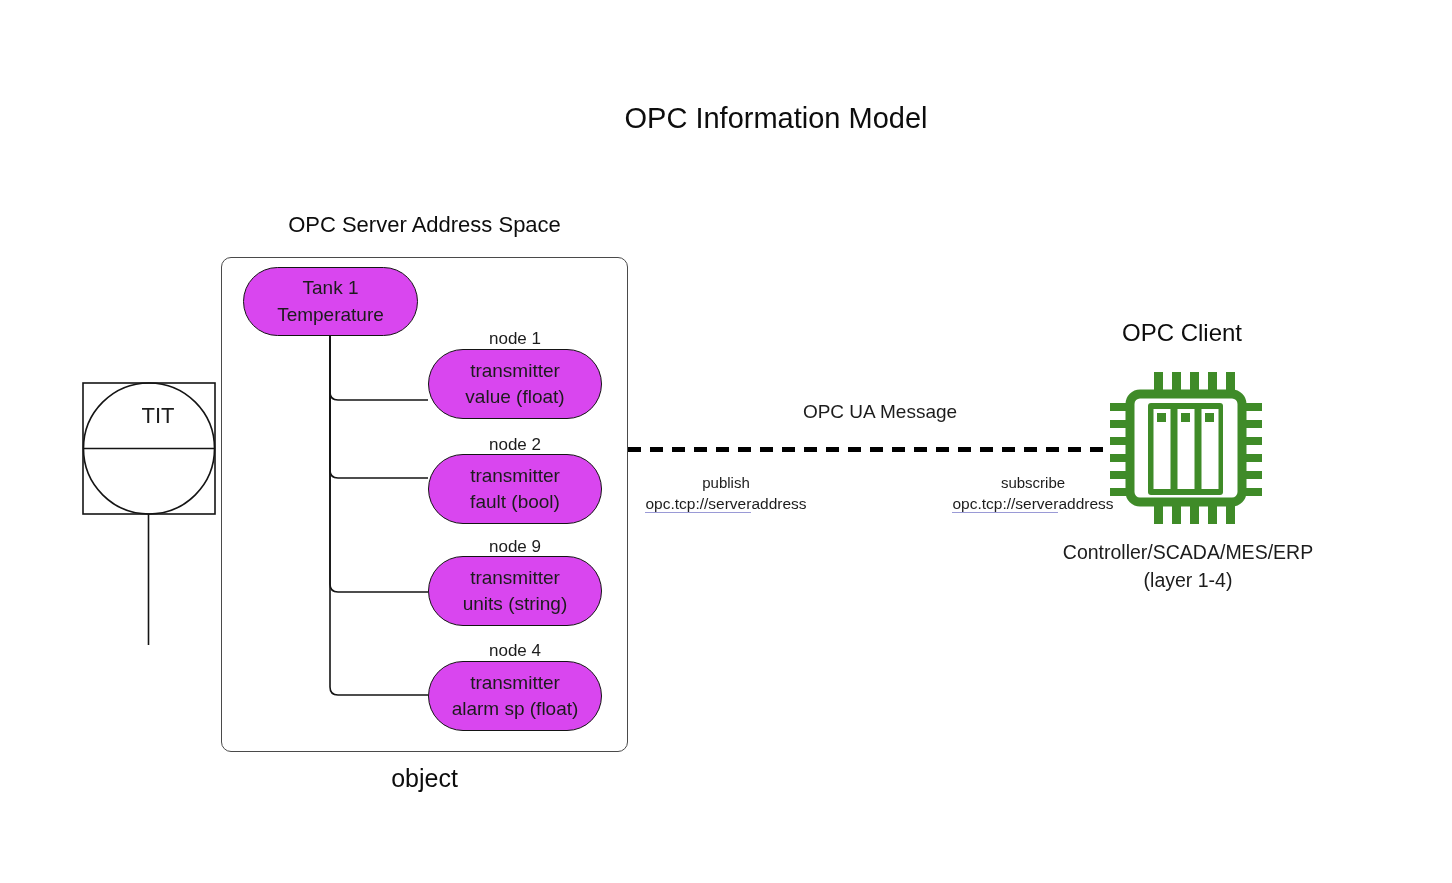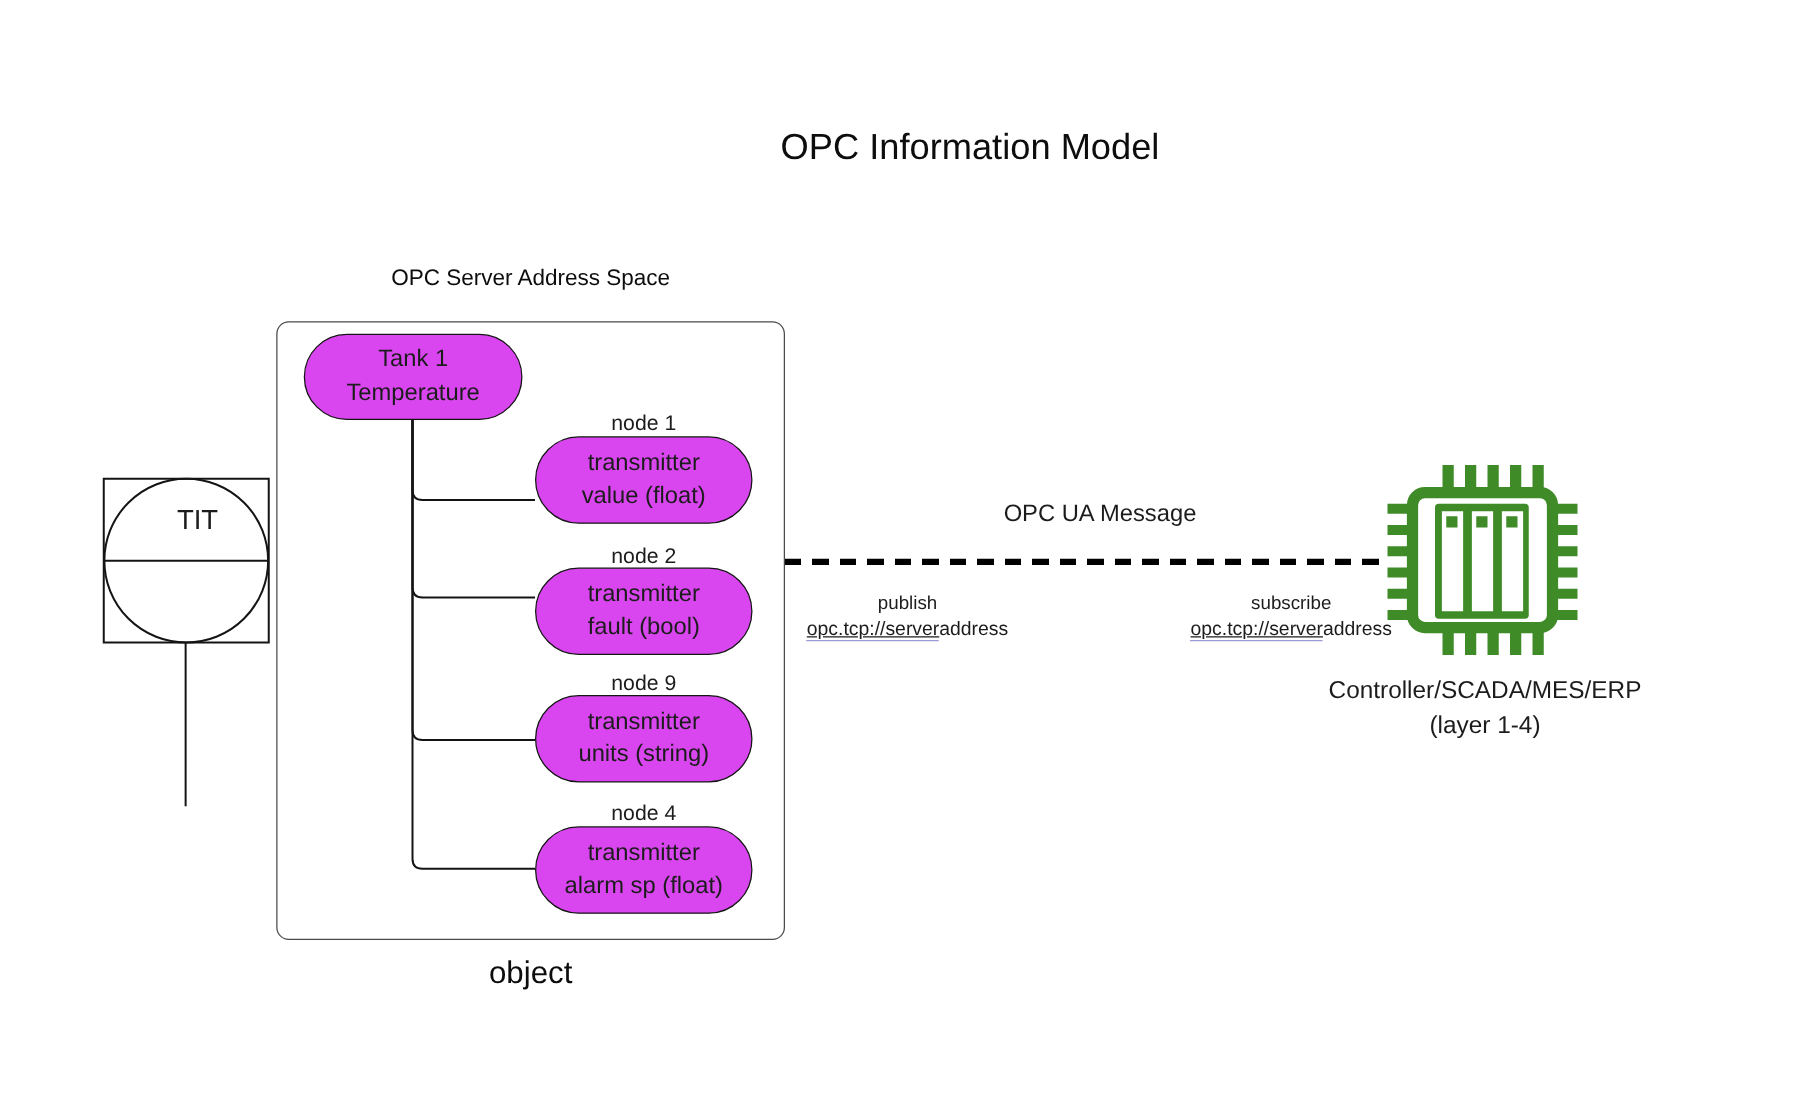--- a/index.html
+++ b/index.html
@@ -17,21 +17,21 @@
   }
   .abs { position: absolute; }
   .center { text-align: center; }
 
   .title {
     left: 500px; top: 102px; width: 552px;
     font-size: 29px; color: #0d0d0d;
   }
   .server-heading {
     left: 221px; top: 212px; width: 407px;
-    font-size: 18px; color: #0d0d0d;
+    font-size: 22px; color: #0d0d0d;
   }
   .server-box {
     left: 221px; top: 257px; width: 407px; height: 495px;
     border: 1.5px solid #4a4a4a; border-radius: 10px;
     background: transparent;
   }
   .oval {
     border: 1.6px solid #141414; border-radius: 36px;
     background: #d946ef;
     display: flex; flex-direction: column;
@@ -76,21 +76,20 @@
     font-size: 19px; color: #1c1c1c;
   }
   .endpoint {
     width: 220px; top: 472px;
     font-size: 15px; line-height: 21px; color: #1c1c1c;
     text-align: center;
   }
   .endpoint .url { font-size: 15.5px; }
   .endpoint .url .linked {
     border-bottom: 1.5px solid var(--url-underline, #9a9ad6);
-    text-decoration: underline;
   }
   .publish-endpoint { left: 616px; }
   .subscribe-endpoint { left: 923px; }
 
   .client-heading {
     left: 1082px; top: 319px; width: 200px;
     font-size: 24px; color: #0d0d0d;
   }
   .client-caption {
     left: 1016px; top: 538px; width: 344px;
@@ -159,20 +158,21 @@
   <div class="abs endpoint publish-endpoint">
     <div>publish</div>
     <div class="url"><span class="linked">opc.tcp://server</span><span>address</span></div>
   </div>
 
   <div class="abs endpoint subscribe-endpoint">
     <div>subscribe</div>
     <div class="url"><span class="linked">opc.tcp://server</span><span>address</span></div>
   </div>
 
+  <div class="abs client-heading center">OPC Client</div>
 
   <svg id="chip-icon" style="left:1106px; top:368px;" width="160" height="160" viewBox="0 0 160 160">
     <g fill="var(--chip-green, #3f8b28)">
 
       <rect x="48" y="4" width="9" height="26"></rect>
         <rect x="66" y="4" width="9" height="26"></rect>
       <rect x="84" y="4" width="9" height="26"></rect>
         <rect x="102" y="4" width="9" height="26"></rect>
       <rect x="120" y="4" width="9" height="26"></rect>
 

